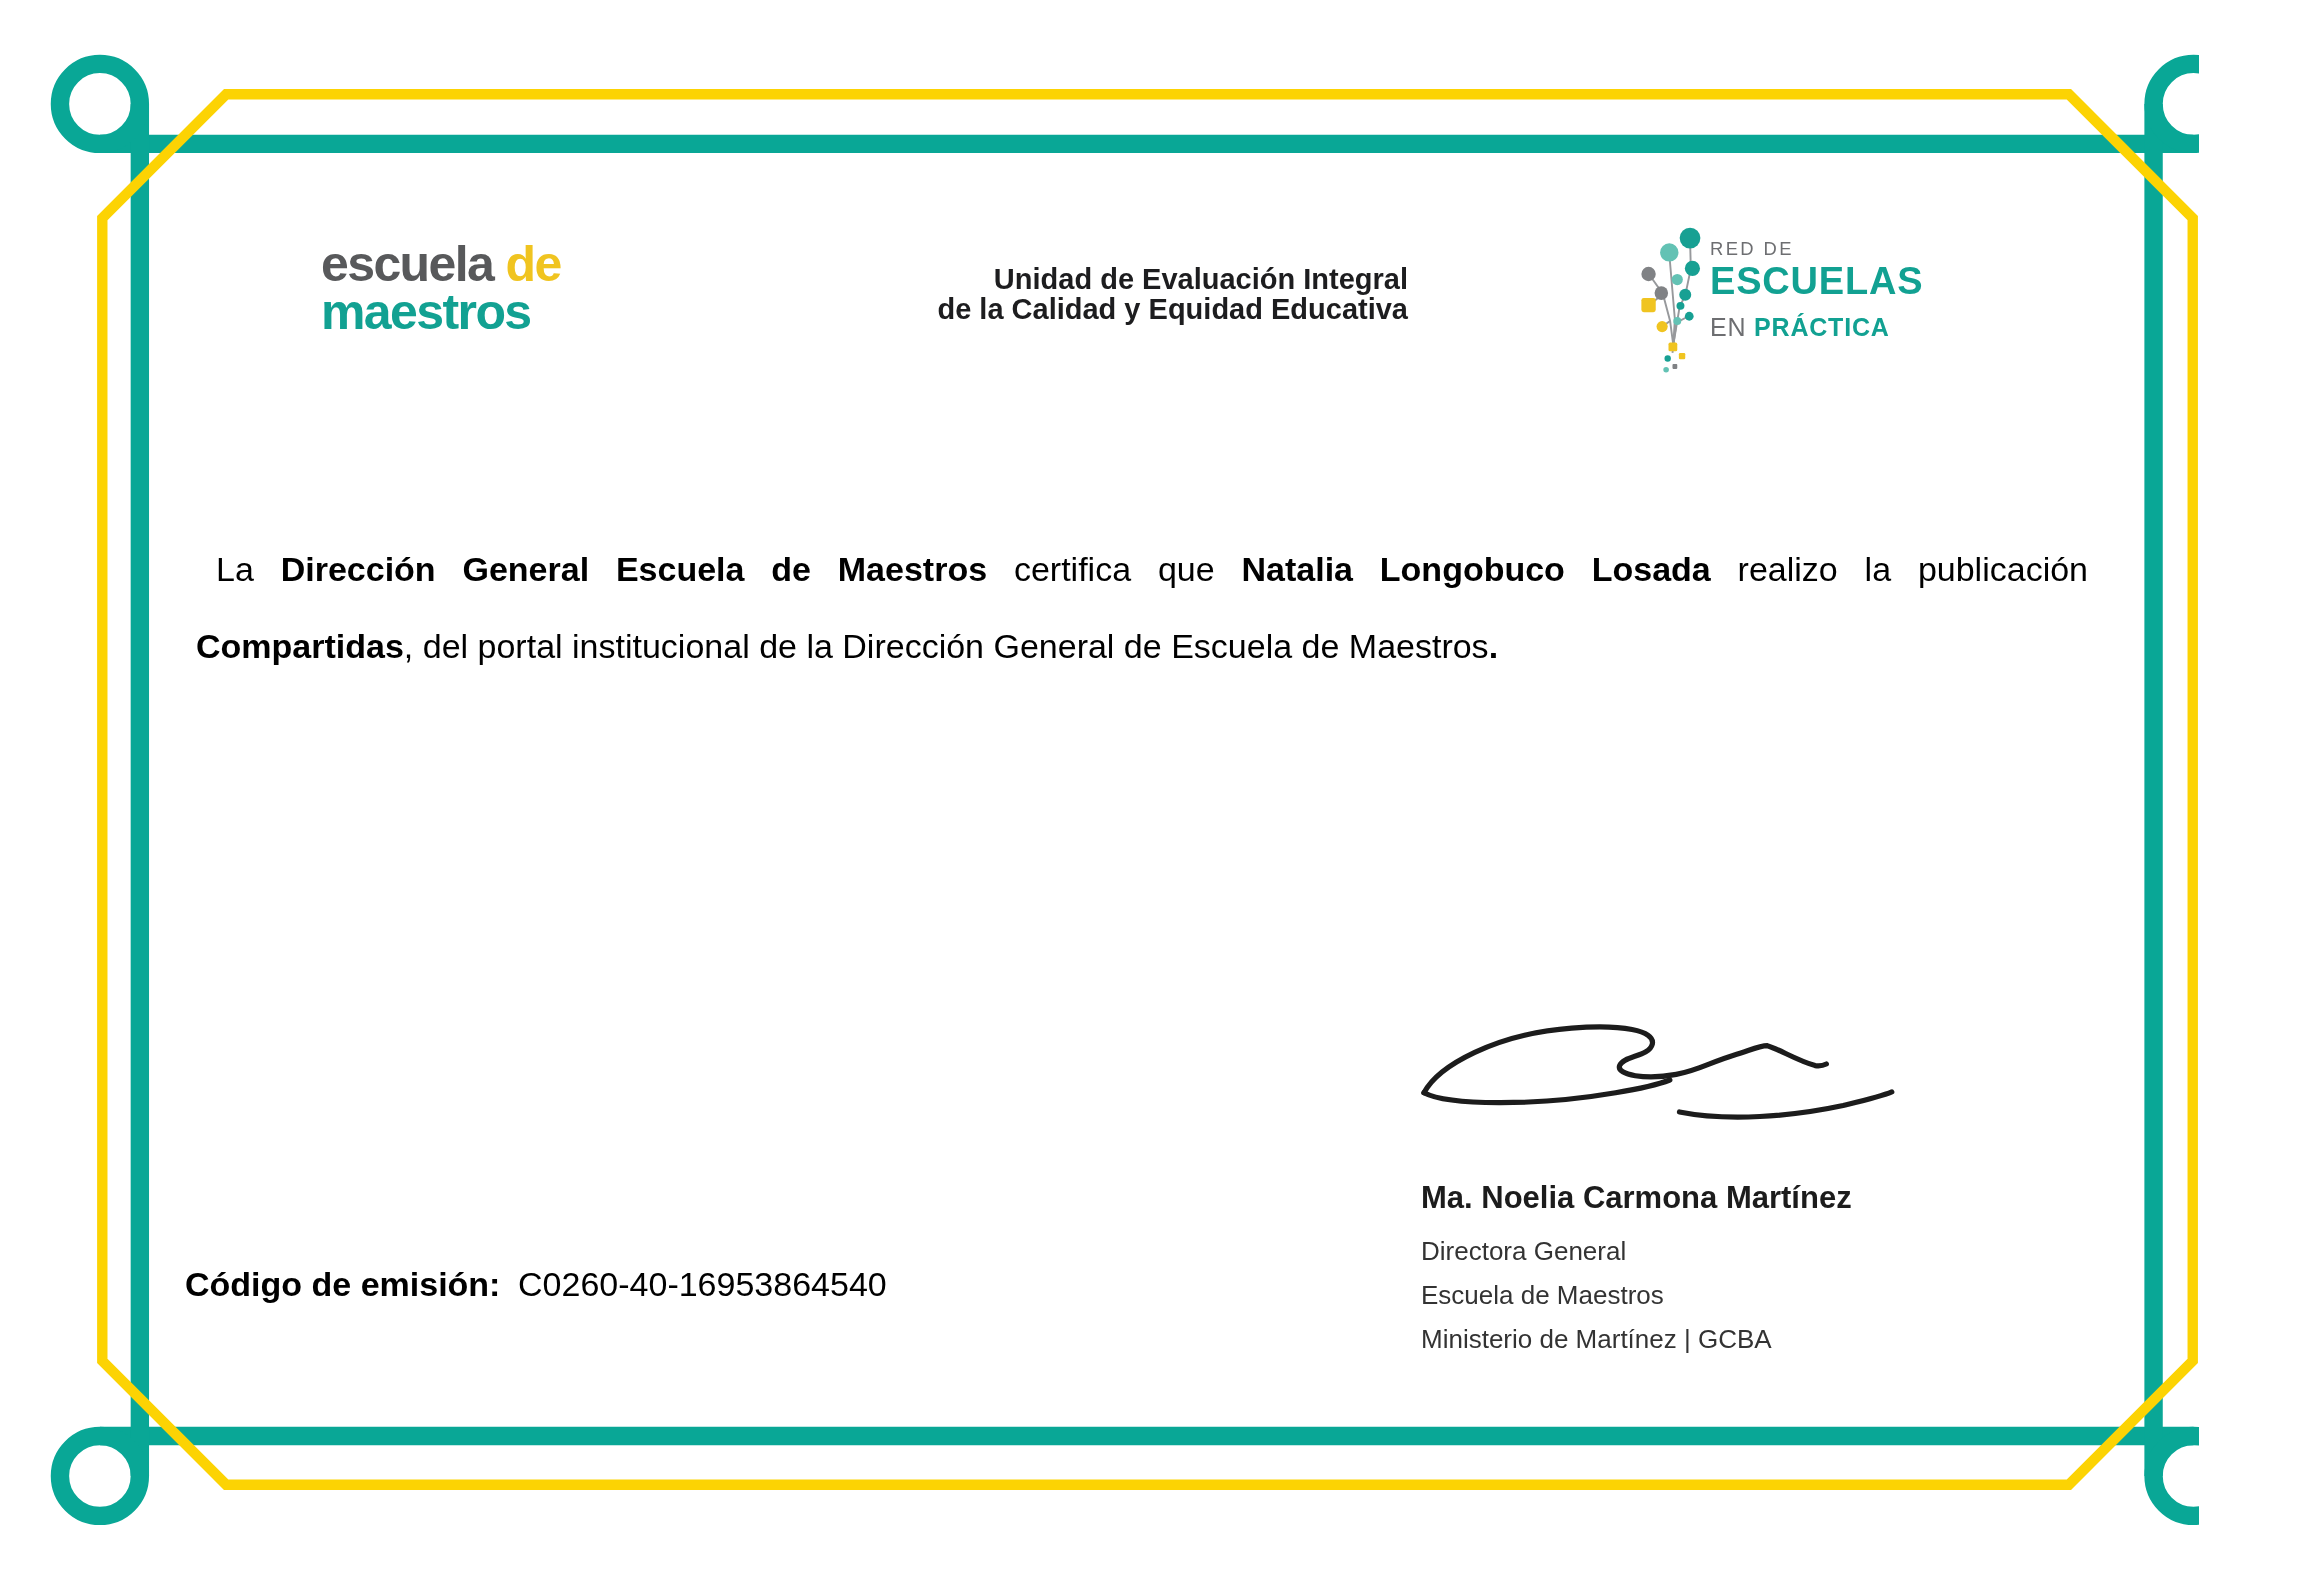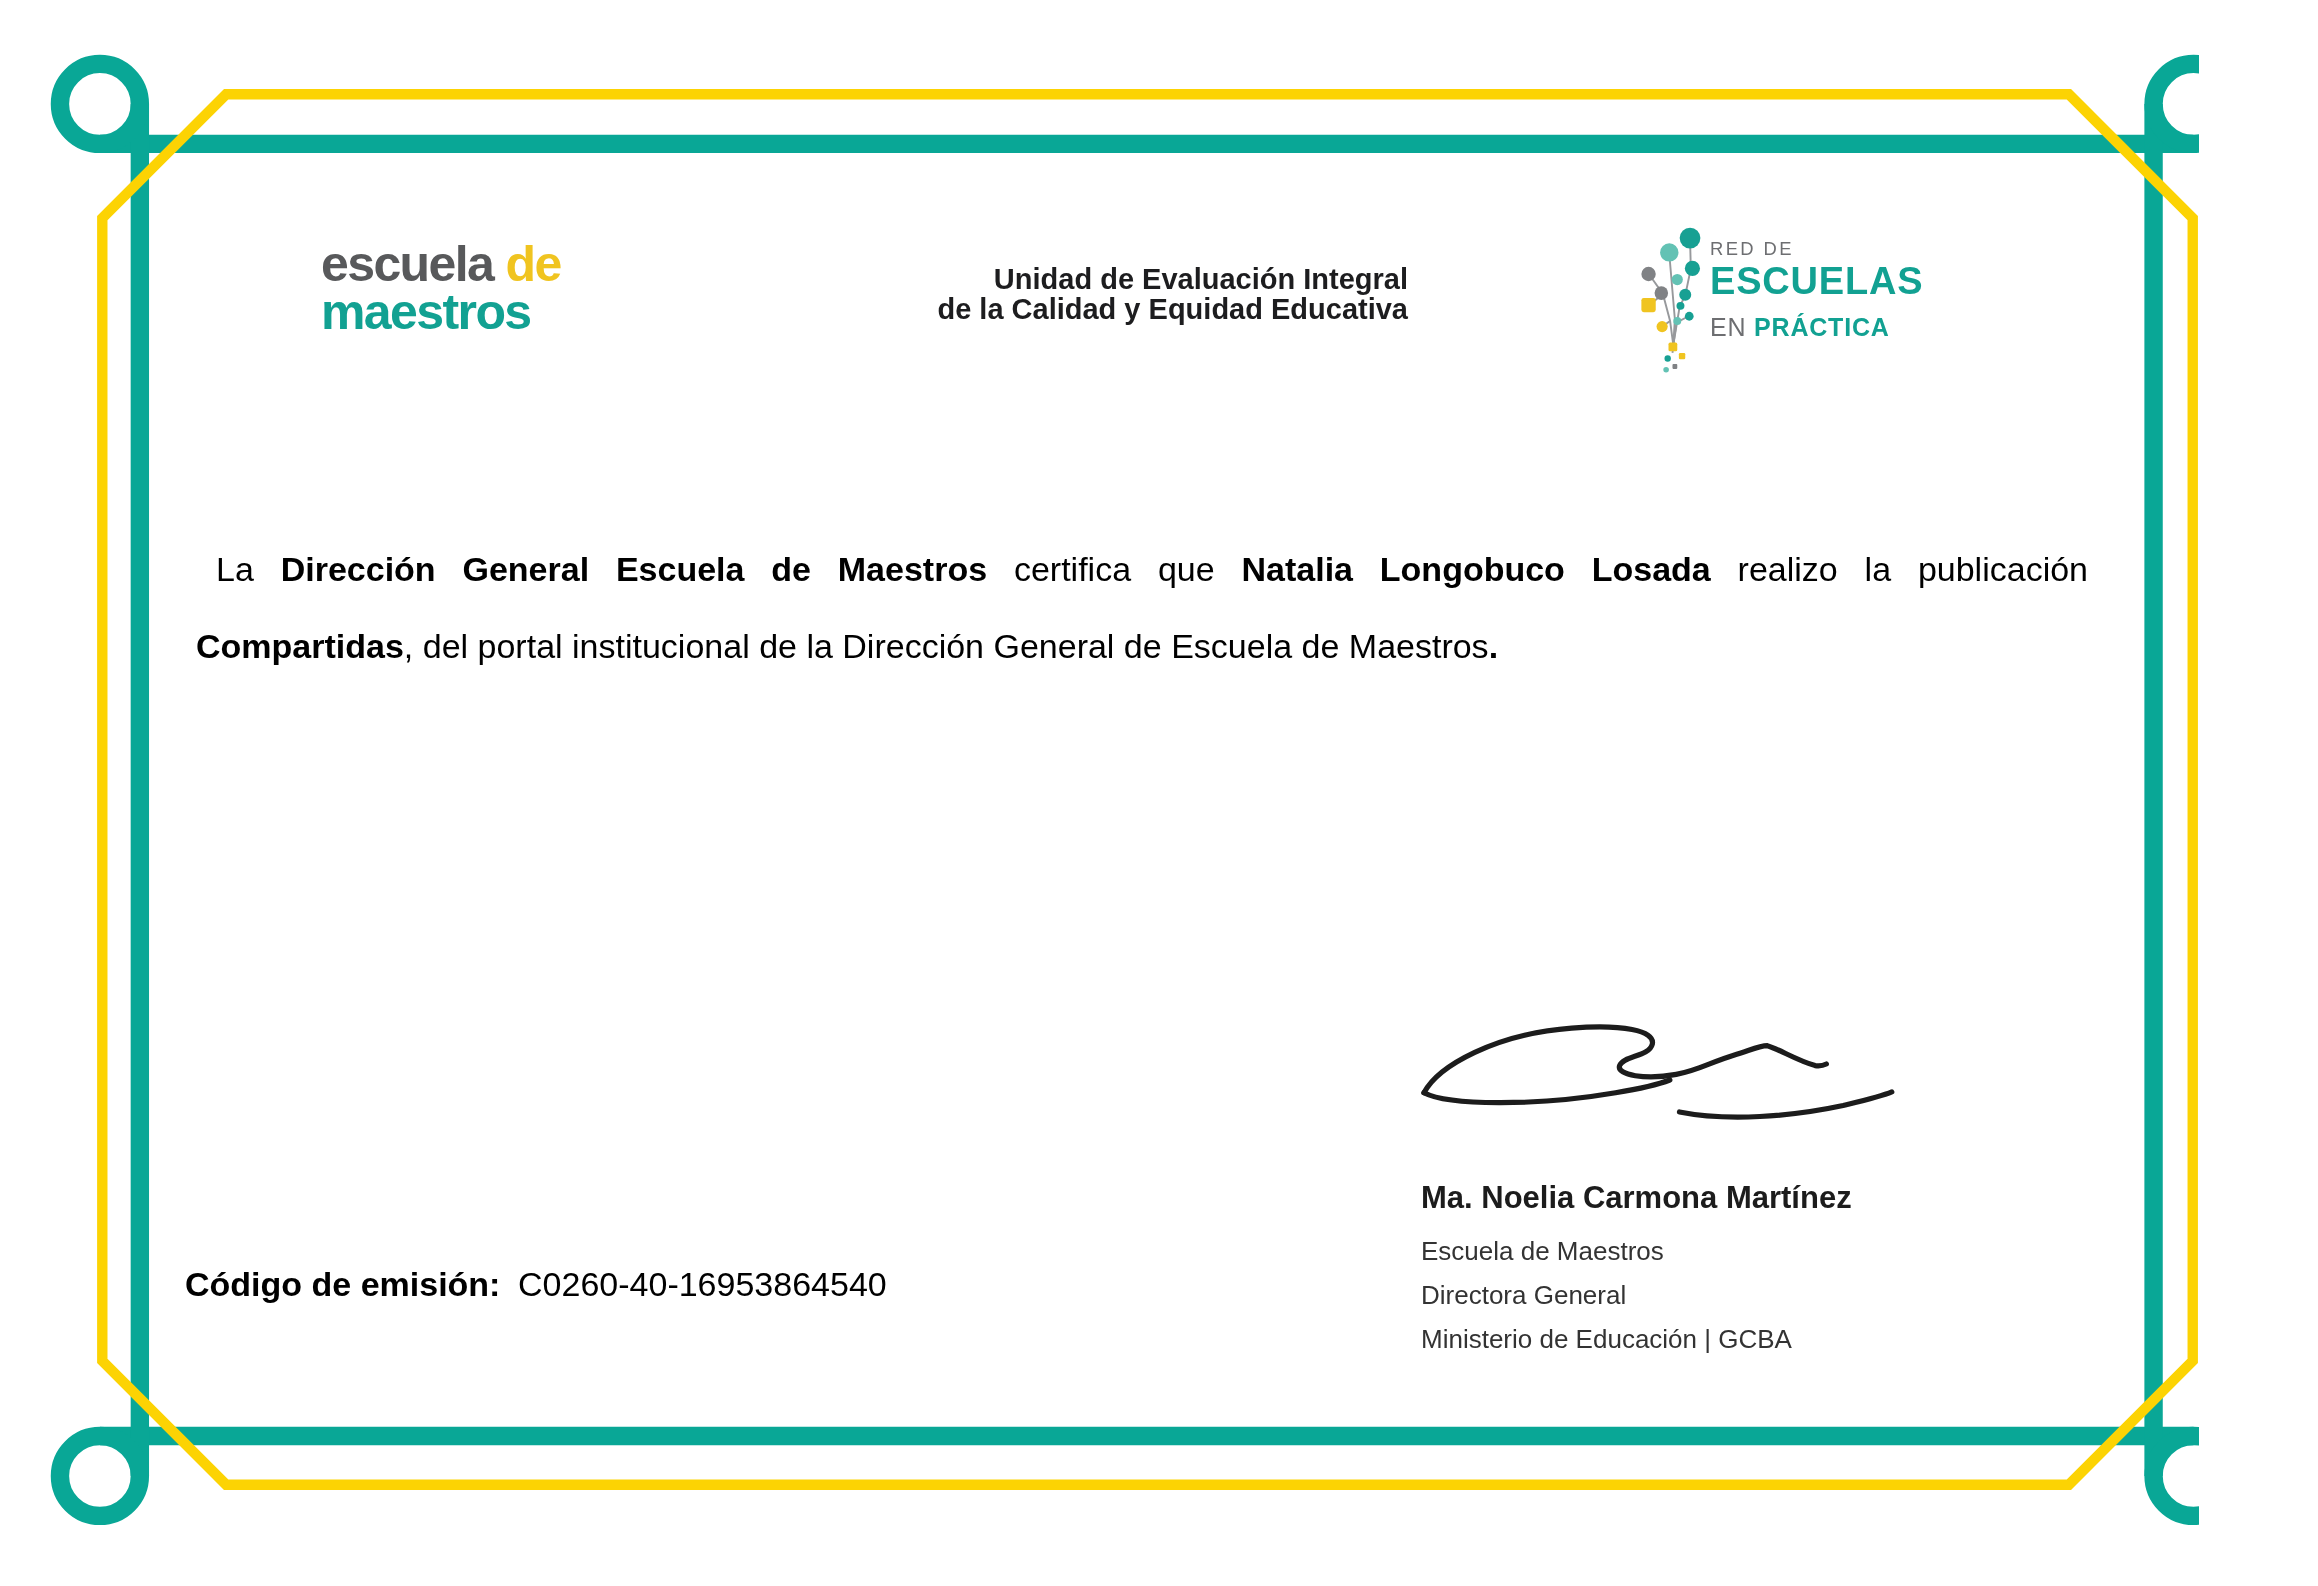--- a/index.html
+++ b/index.html
@@ -127,23 +127,23 @@
   <svg class="sig-img" width="479" height="120" viewBox="0 0 600 150" xmlns="http://www.w3.org/2000/svg" aria-hidden="true">
     <g stroke="#1c1c1c" stroke-width="6.5" fill="none" stroke-linecap="round">
       <path d="M 10 96 C 28 62, 100 22, 195 15 C 258 10, 300 18, 296 35 C 292 51, 260 49, 255 62 C 251 74, 288 80, 326 73 C 354 68, 368 58, 398 49 C 418 43, 430 37, 440 37 C 454 41, 478 56, 500 62 C 506 63, 510 62, 514 60"></path>
       <path d="M 10 96 C 40 112, 150 113, 250 96 C 280 91, 305 85, 318 80"></path>
       <path d="M 330 120 C 390 132, 470 126, 535 112 C 560 106, 582 101, 596 95"></path>
     </g>
   </svg>
 
   <div class="sig-block">
     <div class="sig-name">Ma. Noelia Carmona Martínez</div>
+    <div class="sig-line">Directora General</div>
     <div class="sig-line">Escuela de Maestros</div>
-    <div class="sig-line">Directora General</div>
-    <div class="sig-line">Ministerio de Educación | GCBA</div>
+    <div class="sig-line">Ministerio de Martínez | GCBA</div>
   </div>
 
   <div class="emission">
     <span class="lbl">Código de emisión:</span><span class="code">C0260-40-16953864540</span>
   </div>
 
 </div>
 
 
 </body></html>

